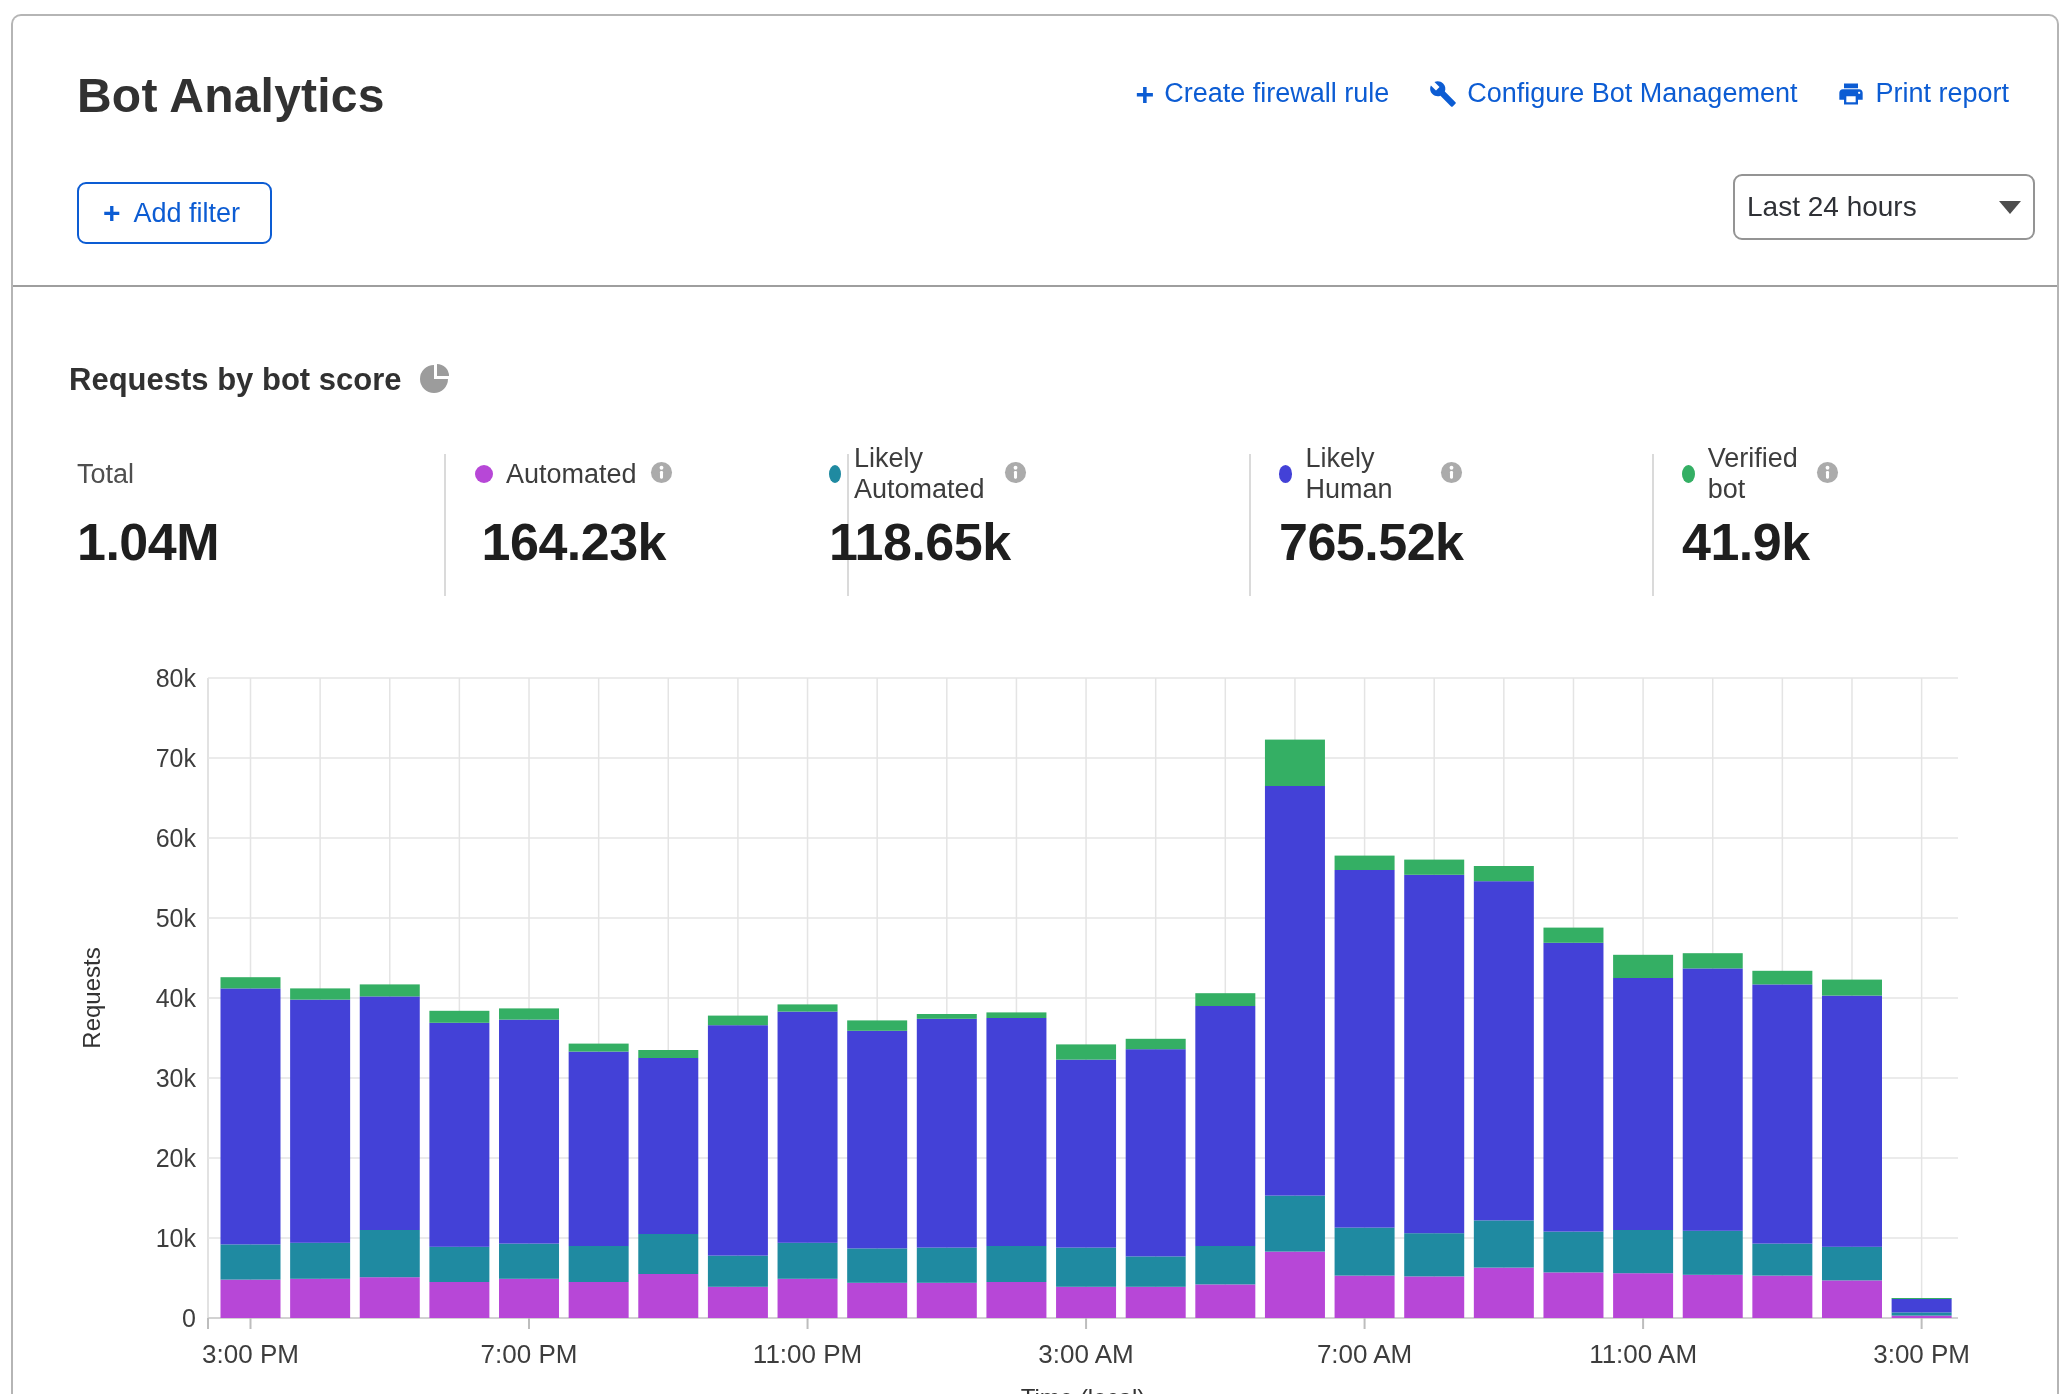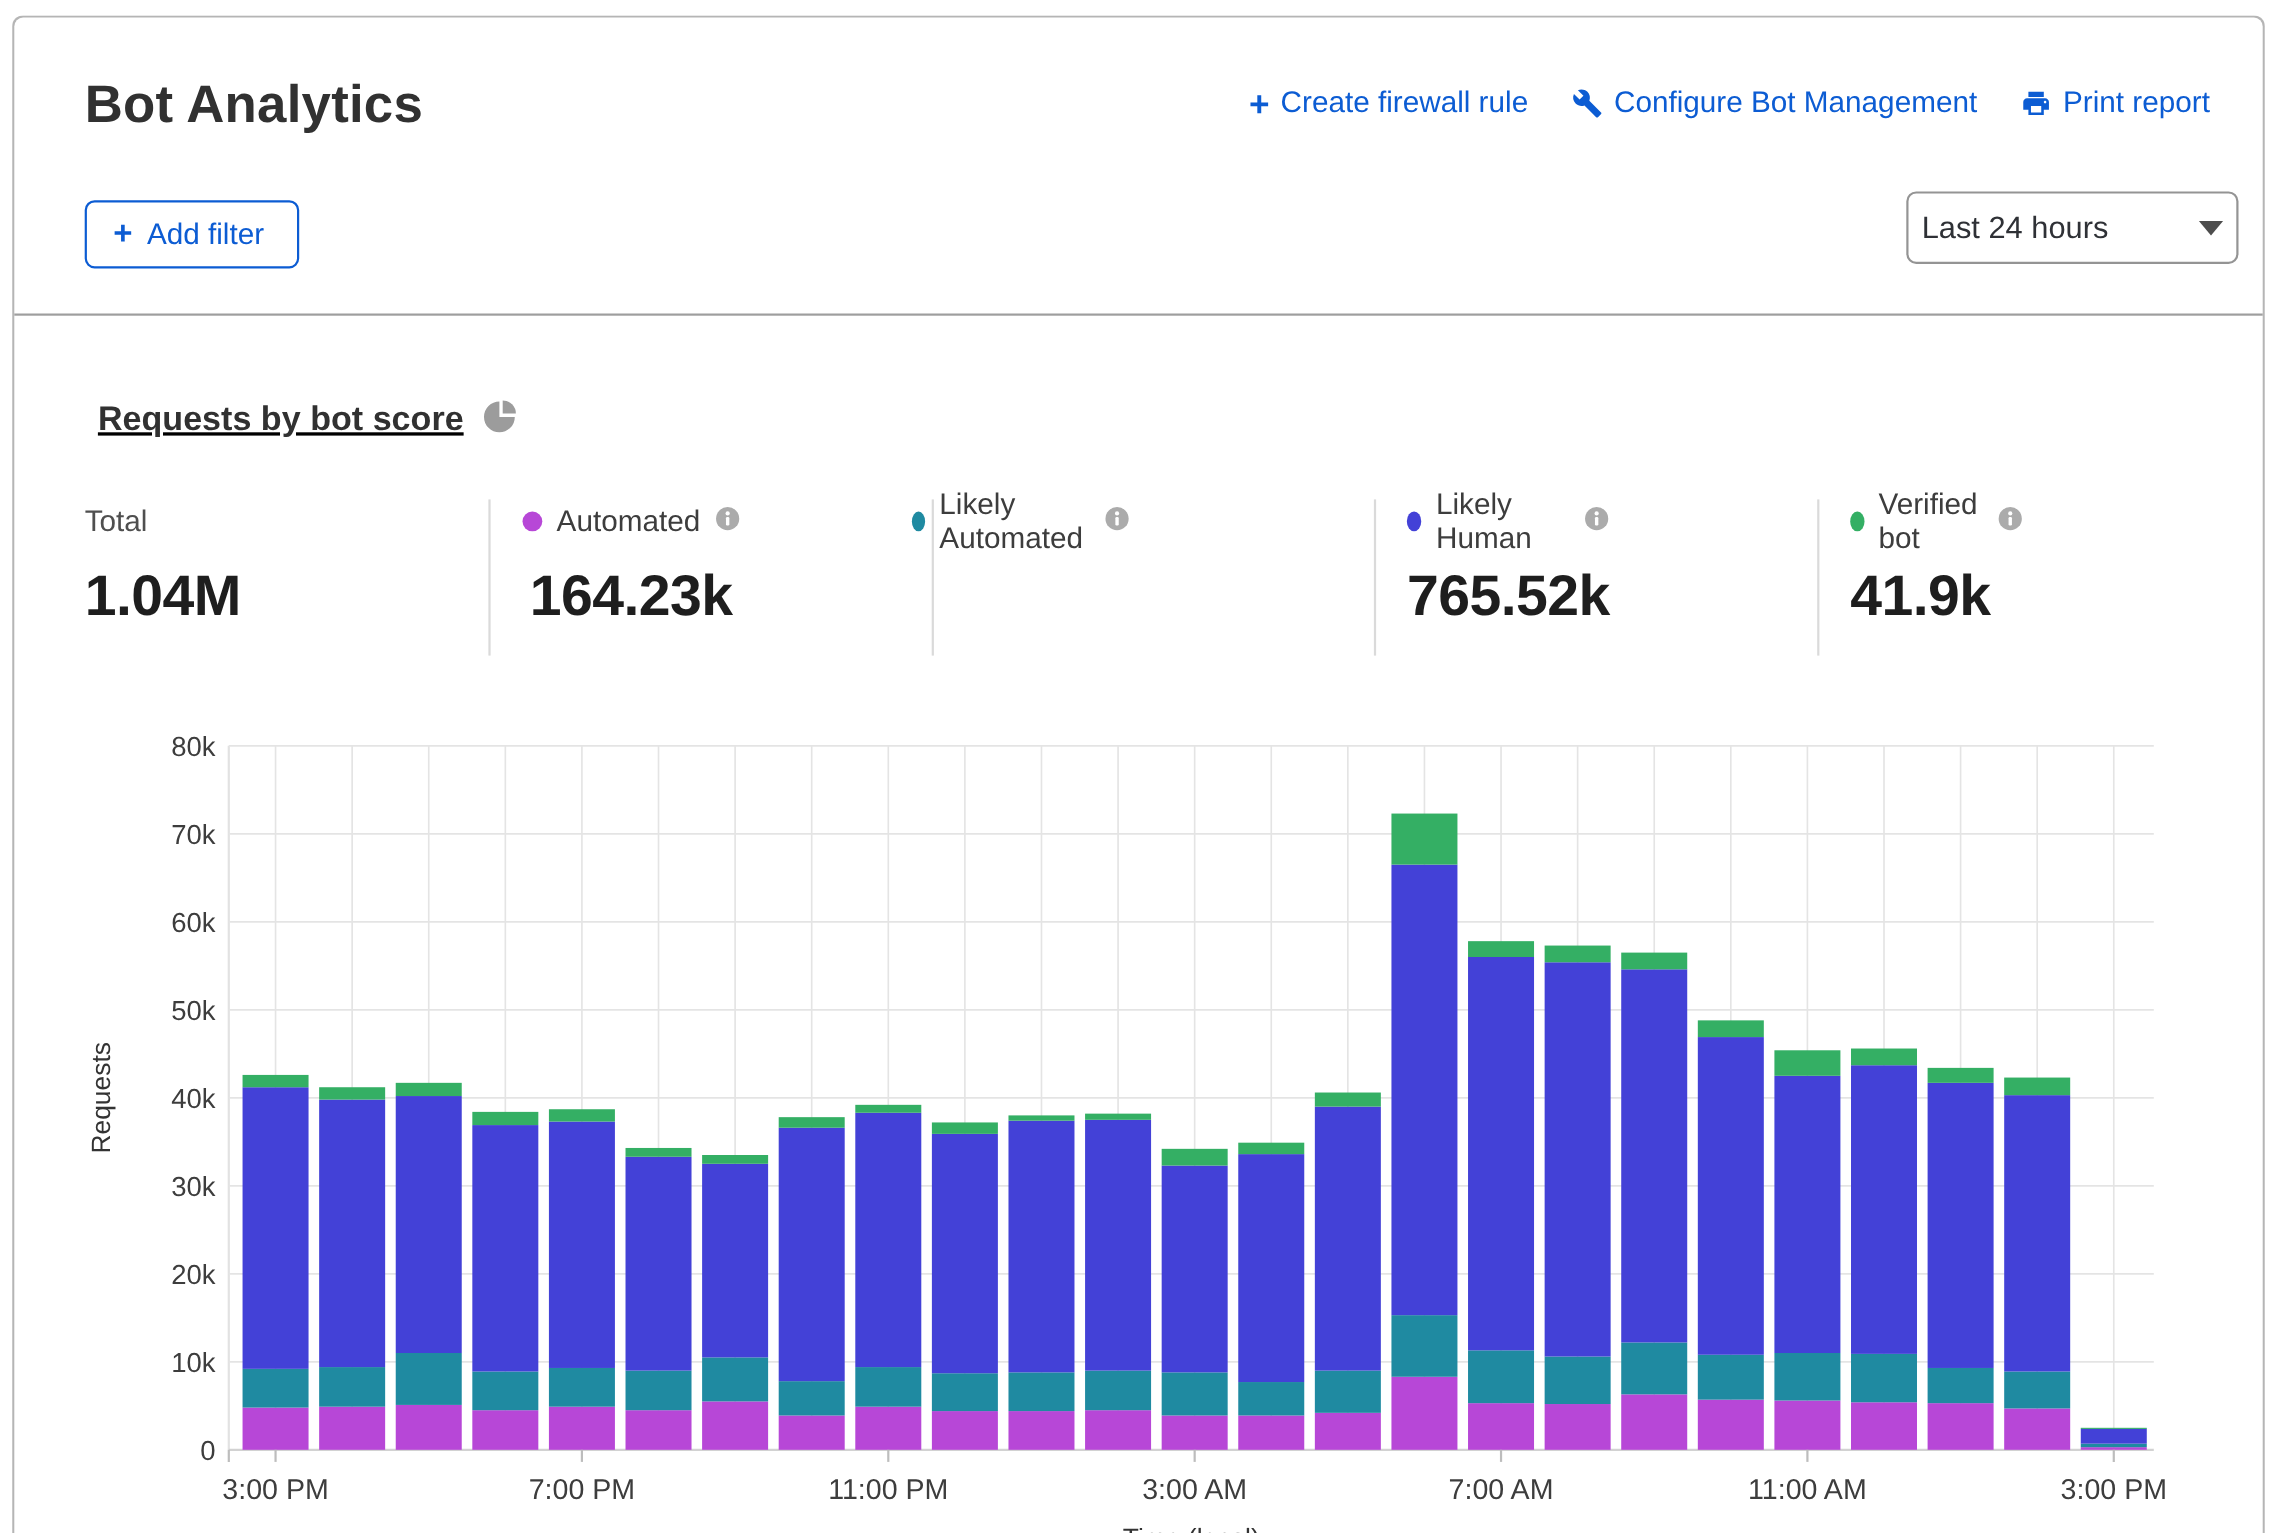--- a/index.html
+++ b/index.html
@@ -24,22 +24,22 @@
   .add-filter .plus-glyph { font-size:30px; }
   .time-select { position:absolute; left:1677px; top:158px; width:302px; height:66px;
     border:2px solid #949494; border-radius:9px; background:#fff; display:flex;
     align-items:center; padding:0 12px; cursor:pointer;margin-left:43px; }
   .time-select .value { font-size:28px; color:#2f3136; flex:1; }
   .caret { width:0; height:0; border-left:11px solid transparent;
     border-right:11px solid transparent; border-top:13px solid #4d4d4d; }
   .header-divider { position:absolute; left:0; top:269px; width:100%; height:2px;
     background:#9e9e9e; }
   
-  .section-head { position:absolute; left:76px; top:346px; display:flex;
-    align-items:center; gap:18px;text-decoration:underline; }
+  .section-head { position:absolute; left:56px; top:346px; display:flex;
+    gap:18px; }
   .section-title { font-size:31px; font-weight:700; color:#313131; }
   
   .stats { position:absolute; left:0; top:0; }
   .stat { position:absolute; top:440px; }
   .stat-label-row { display:flex; align-items:center; gap:13px; height:36px; }
   .stat-label { font-size:27px; color:#3d3d3d; }
   .stat-label.muted { color:#4f4f4f; }
   .dot { width:18px; height:18px; border-radius:50%; }
   .stat-value { font-size:52px; font-weight:700; color:#1e1e1e; margin-top:20px;
     letter-spacing:-.5px; }
@@ -130,20 +130,21 @@
         <span class="dot" style="background: rgb(31, 138, 161);"></span>
         <span class="stat-label">Likely Automated</span>
         <span>
           <svg width="23" height="23" viewBox="0 0 24 24">
               <circle cx="12" cy="12" r="11" fill="#ababab"></circle>
               <circle cx="12" cy="7" r="2" fill="#fff"></circle>
               <rect x="10.4" y="10.5" width="3.2" height="8" rx="1.2" fill="#fff"></rect>
             </svg>
         </span>
       </div>
+      <div class="stat-value">118.65k</div>
     </div>
 
     <div class="vdiv" style="left:1236px;"></div>
     <div class="stat" style="left:1266px;">
       <div class="stat-label-row">
         <span class="dot" style="background: rgb(67, 65, 215);"></span>
         <span class="stat-label">Likely Human</span>
         <span>
           <svg width="23" height="23" viewBox="0 0 24 24">
               <circle cx="12" cy="12" r="11" fill="#ababab"></circle>

